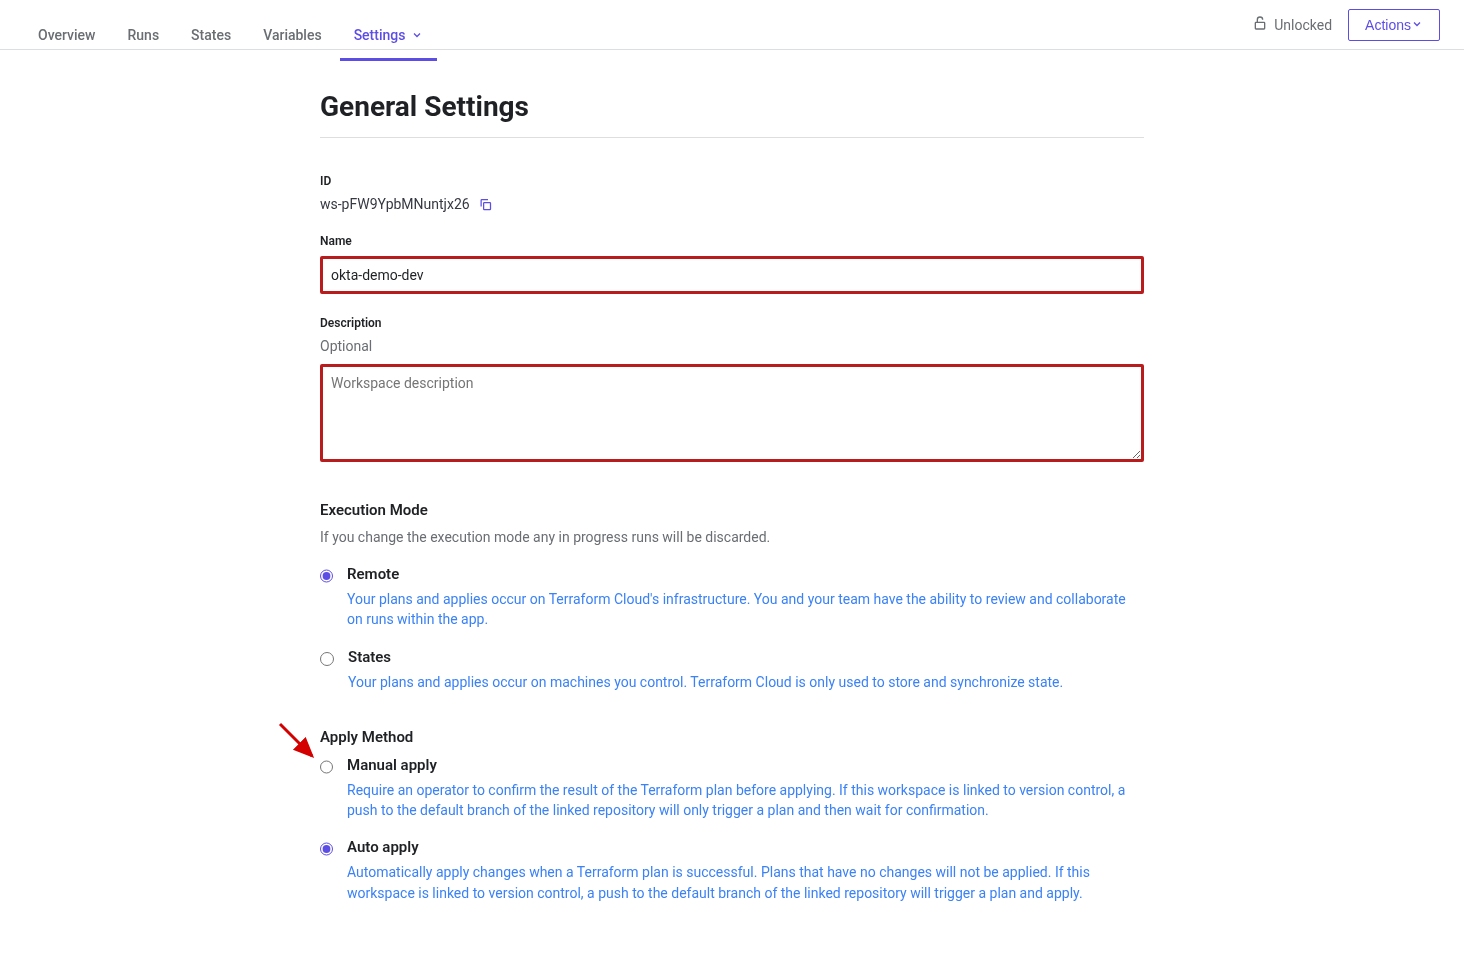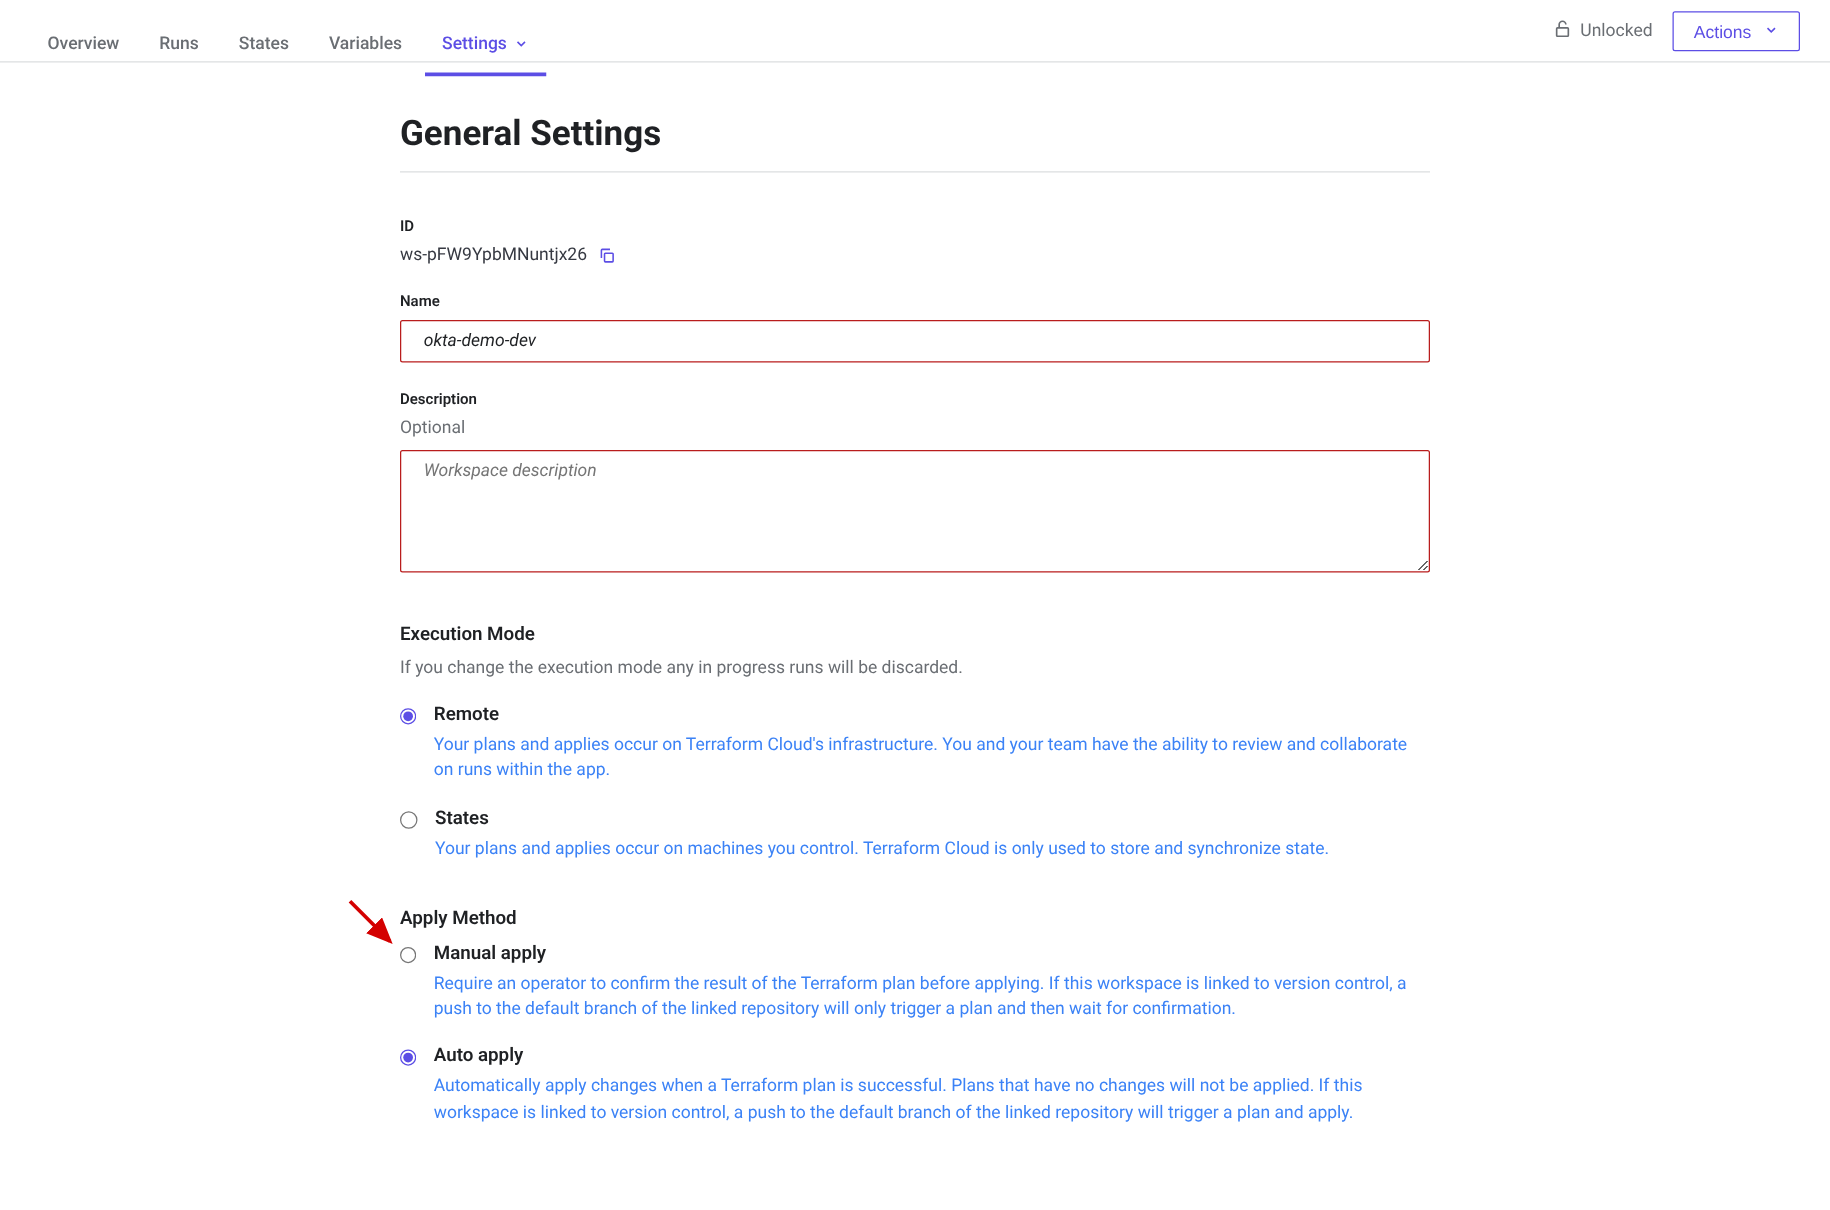--- a/index.html
+++ b/index.html
@@ -49,21 +49,20 @@
   .lock-status {
     display: flex;
     align-items: center;
     gap: 6px;
     color: #6a6e73;
     font-size: 14px;
   }
   .actions-btn {
     display: flex;
     align-items: center;
-    gap: 10px;
     border: 1px solid #5c4ee5;
     color: #5c4ee5;
     background: #fff;
     border-radius: 2px;
     padding: 7px 16px;
     font-size: 14px;
     font-weight: 500;
     cursor: pointer;
   }
   .content {
@@ -87,27 +86,26 @@
   }
   .id-row {
     display: flex;
     align-items: center;
     gap: 8px;
     color: #363942;
   }
   .copy-icon { color: #5c4ee5; cursor: pointer; display:inline-flex; }
   .text-input {
     width: 100%;
-    border: 1px solid #b91c1c;
+    border: 3px solid #b91c1c;
     border-radius: 2px;
-    padding: 8px 18px;
+    padding: 8px 8px;
     font-size: 14px;
     color: #1f2124;
     font-family: inherit;
-    font-style: italic;
   }
   .hint {
     color: #6a6e73;
     font-size: 14px;
     margin-top: 2px;
     margin-bottom: 10px;
   }
   textarea.text-input {
     height: 98px;
     resize: both;

